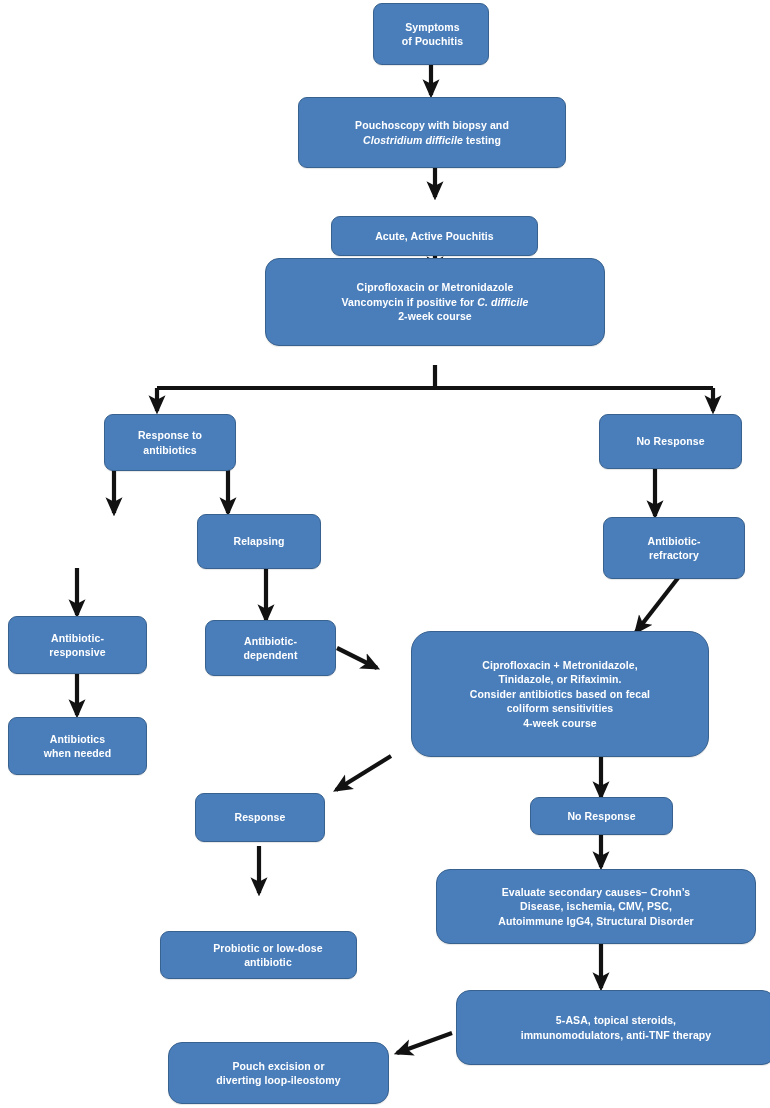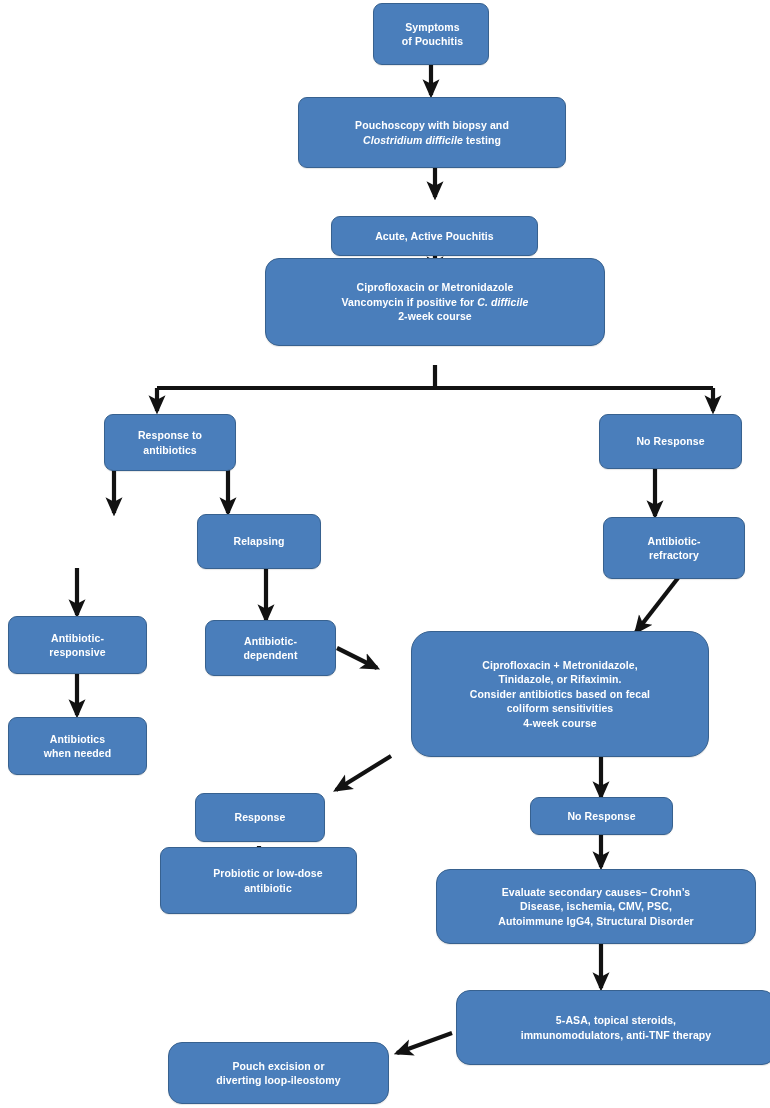--- a/index.html
+++ b/index.html
@@ -156,21 +156,21 @@
   </div>
 
   <div class="node" style="left:195px; top:793px; width:130px; height:49px;">
     <span class="txt">Response</span>
   </div>
 
   <div class="node" style="left:530px; top:797px; width:143px; height:38px;">
     <span class="txt">No Response</span>
   </div>
 
-  <div class="node" style="left:160px; top:847px; width:197px; height:67px;padding-left:25px;">
+  <div class="node" style="left:160px; top:931px; width:197px; height:48px;padding-left:25px;">
     <span class="txt">Probiotic or low-dose
 antibiotic</span>
   </div>
 
   <div class="node node-big" style="left:436px; top:869px; width:320px; height:75px;">
     <span class="txt">Evaluate secondary causes– Crohn’s
 Disease, ischemia, CMV, PSC,
 Autoimmune IgG4, Structural Disorder</span>
   </div>
 

